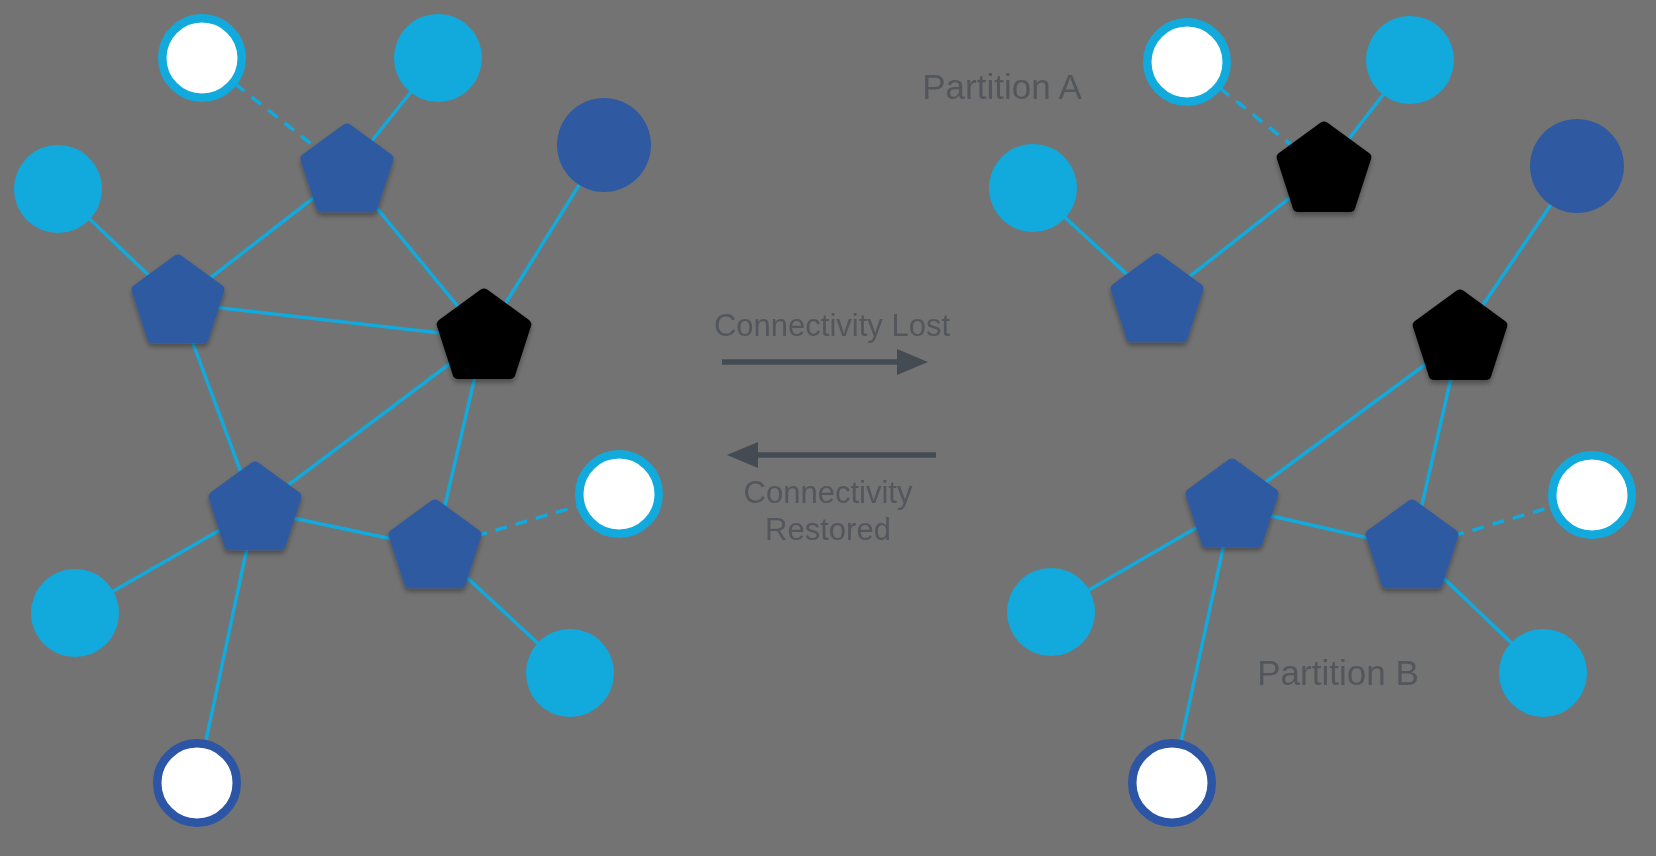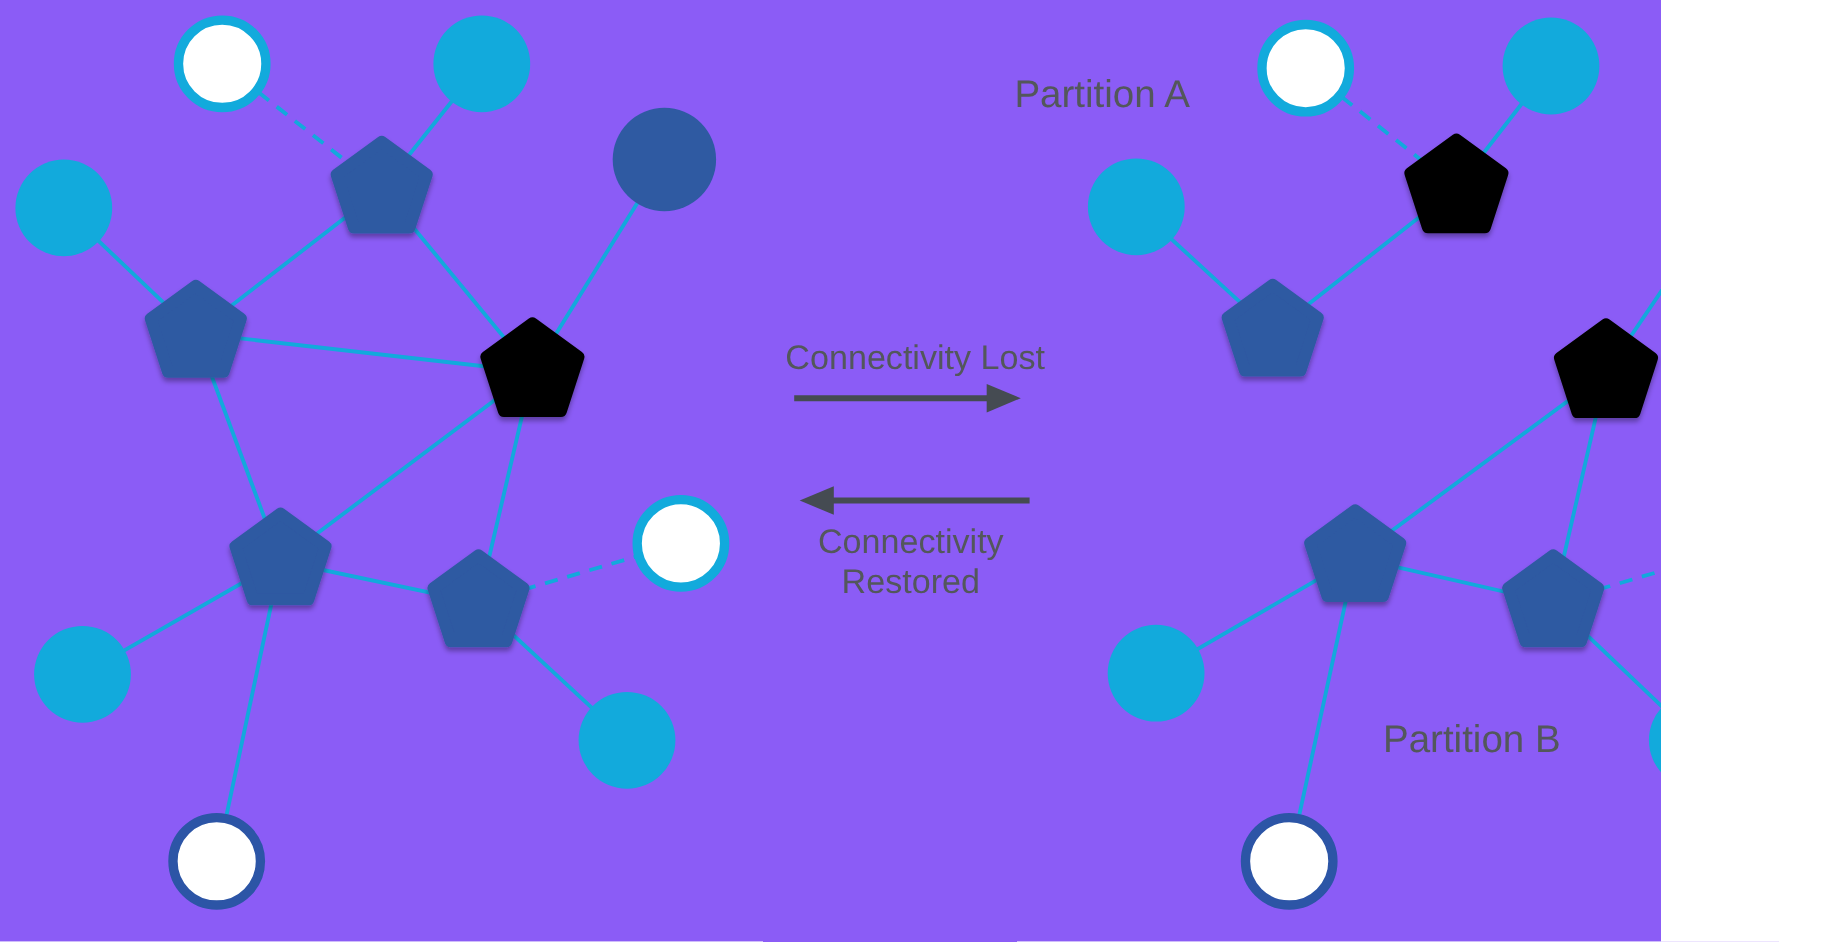--- a/index.html
+++ b/index.html
@@ -1,19 +1,19 @@
 <!DOCTYPE html>
 <html><head>
 <meta charset="utf-8">
 <style>
   html,body{margin:0;padding:0;background:#ffffff;}
   .canvas{
     position:relative;
-    width:1510px;height:856px;
-    background:#8b5cf6;
+    width:1656px;height:856px;
+    background:#737373;
     overflow:hidden;
     font-family:"Liberation Sans", sans-serif;
   }
   svg{display:block;}
   text{font-family:"Liberation Sans", sans-serif;}
 </style>
 </head>
 <body>
 
 <div class="canvas">

